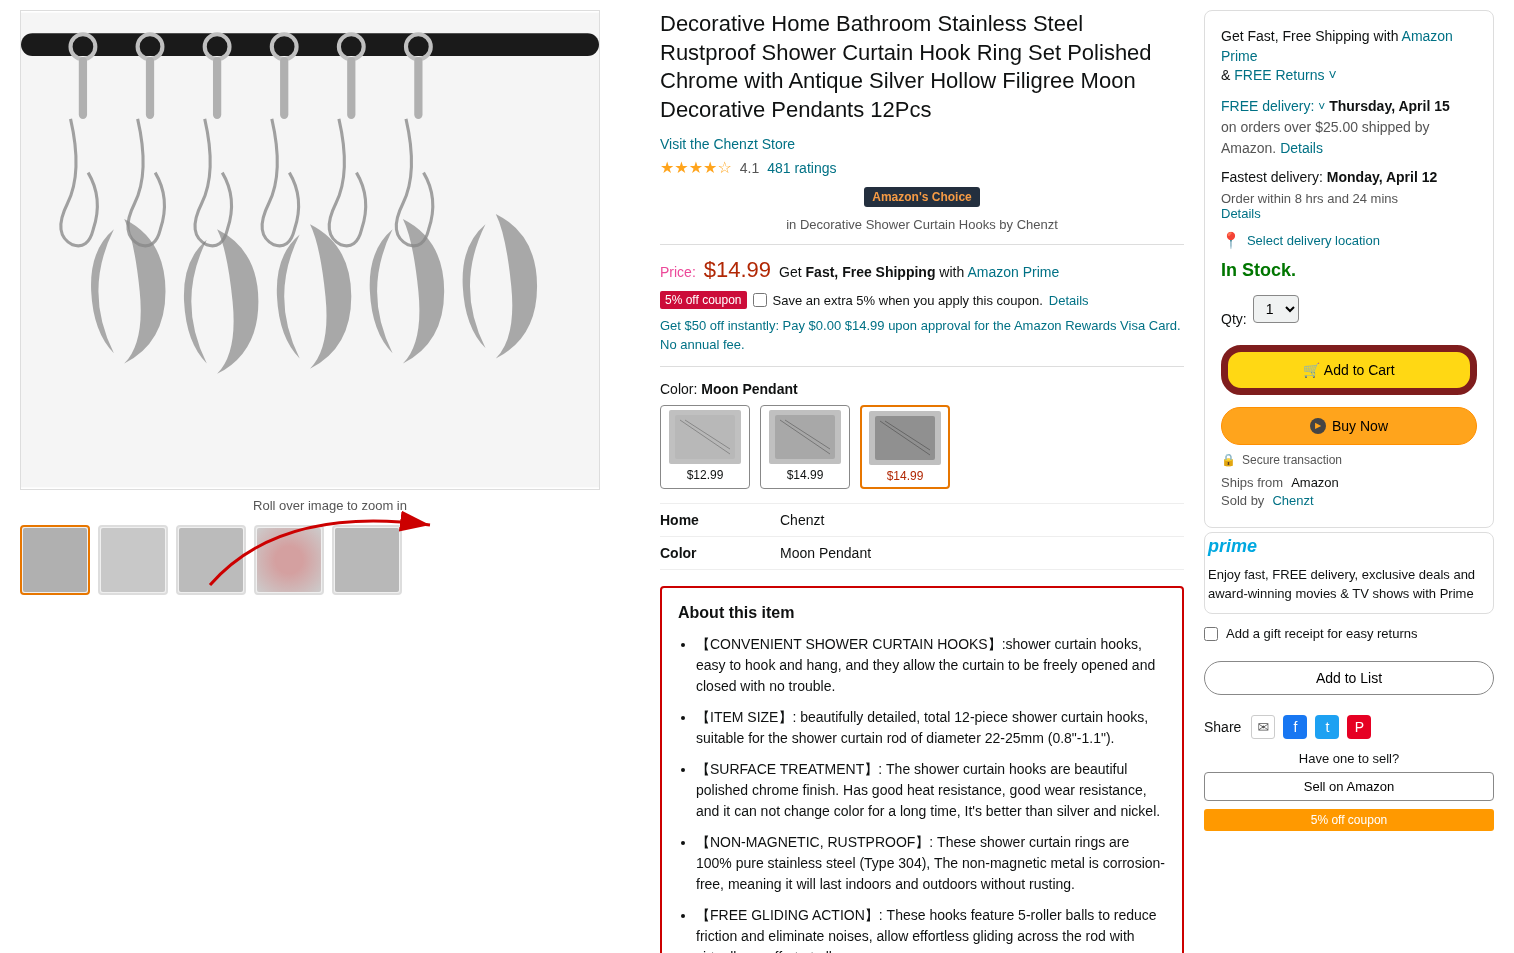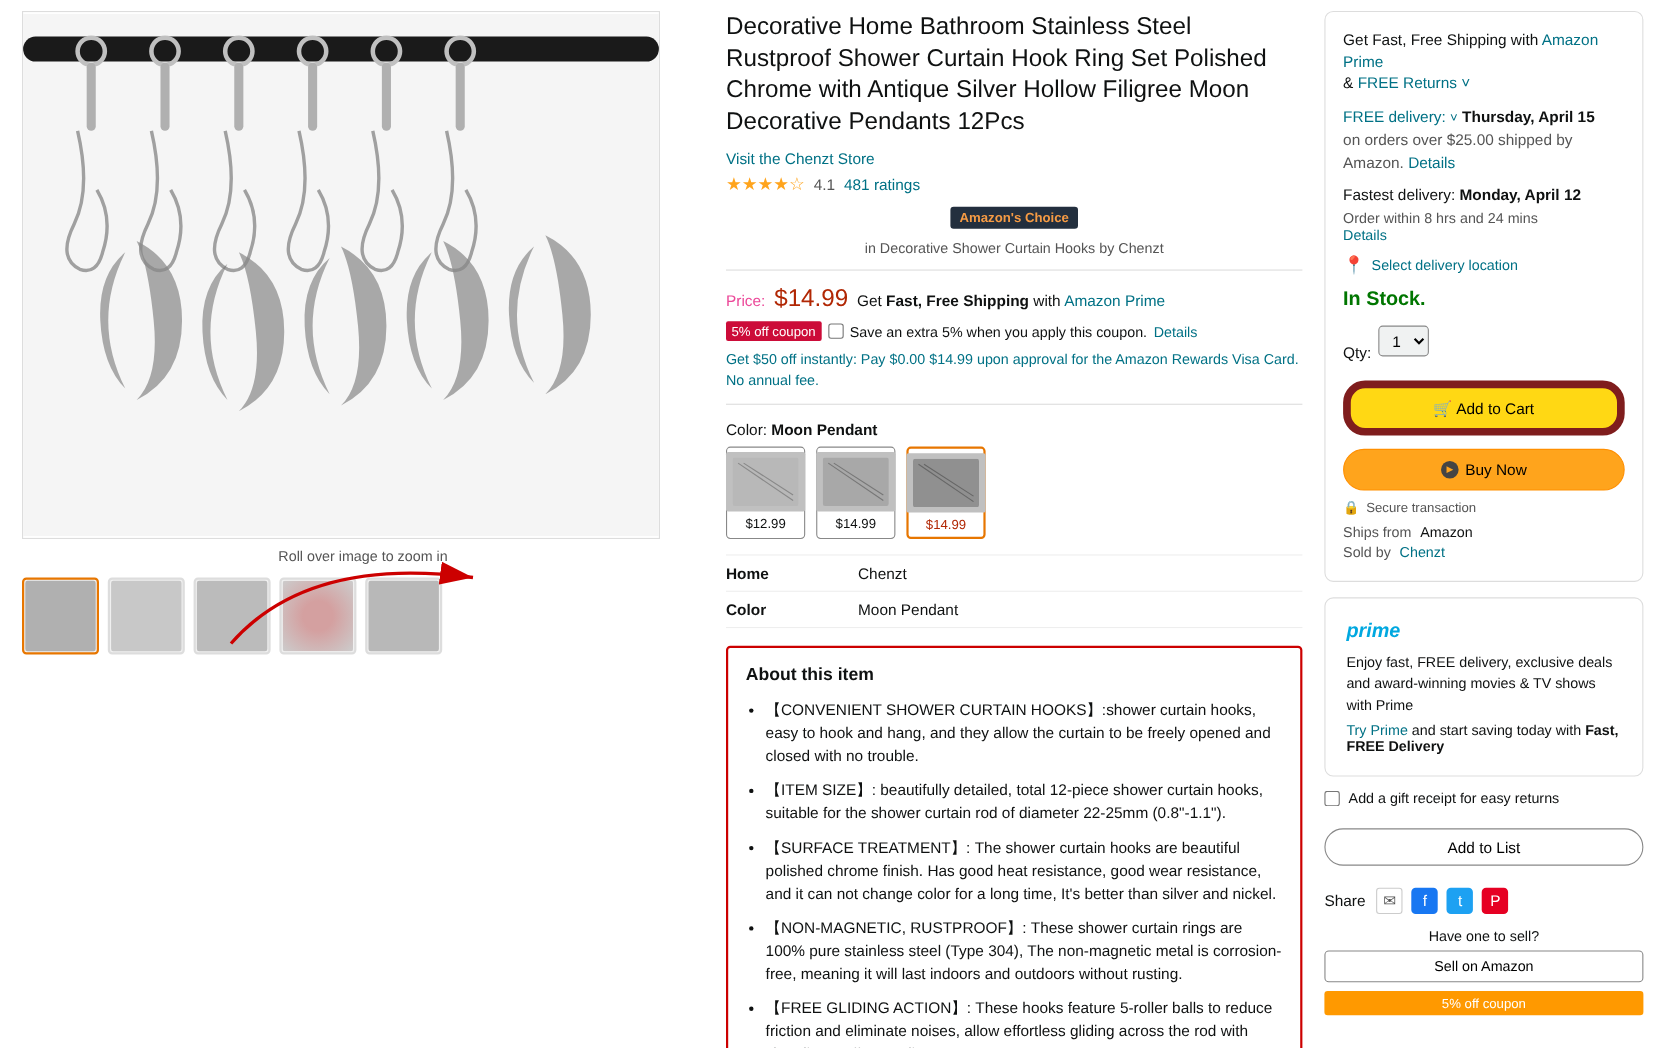--- a/index.html
+++ b/index.html
@@ -37,21 +37,21 @@
     .coupon-row { display: flex; align-items: center; gap: 6px; margin: 8px 0; }
     .coupon-badge { background: #CC0C39; color: #fff; font-size: 12px; padding: 2px 5px; border-radius: 2px; }
     .coupon-checkbox { width: 14px; height: 14px; border: 1px solid #888; border-radius: 2px; background: #fff; }
     .coupon-text { font-size: 13px; }
     .coupon-link { color: #007185; cursor: pointer; font-size: 13px; }
     .promo-text { color: #007185; font-size: 13px; margin: 8px 0; cursor: pointer; line-height: 1.4; }
     .color-section { margin: 14px 0; }
     .color-label { font-size: 14px; margin-bottom: 8px; }
     .color-label span { font-weight: bold; }
     .color-options { display: flex; gap: 10px; }
-    .color-option { border: 1px solid #888; border-radius: 4px; padding: 4px; cursor: pointer; display: flex; flex-direction: column; align-items: center; gap: 4px; width: 72px; }
+    .color-option { border: 1px solid #888; border-radius: 4px; padding: 4px; cursor: pointer; display: flex; flex-direction: column; align-items: center; gap: 4px; width: 90px; }
     .color-option.selected { border: 2px solid #e77600; border-radius: 4px; }
     .color-thumb { width: 72px; height: 54px; background: #c0c0c0; border-radius: 2px; display: flex; align-items: center; justify-content: center; }
     .color-price { font-size: 12px; }
     .color-price.selected-price { color: #B12704; }
     .specs-table { margin: 14px 0; border-top: 1px solid #eee; }
     .spec-row { display: flex; padding: 8px 0; border-bottom: 1px solid #eee; }
     .spec-key { width: 120px; font-weight: bold; font-size: 14px; }
     .spec-val { font-size: 14px; }
     
     
@@ -81,21 +81,21 @@
     .qty-select { border: 1px solid #888; border-radius: 4px; padding: 4px 8px; font-size: 14px; background: #f0f2f2; cursor: pointer; }
     .add-to-cart-btn { width: 100%; background: #FFD814; border: 7px solid #7f1d1d; border-radius: 20px; padding: 10px; font-size: 14px; cursor: pointer; text-align: center; margin: 8px 0; font-weight: 400; }
     .buy-now-btn { width: 100%; background: #FFA41C; border: 1px solid #FF8F00; border-radius: 20px; padding: 10px; font-size: 14px; cursor: pointer; text-align: center; margin: 4px 0; display: flex; align-items: center; justify-content: center; gap: 6px; }
     .play-icon { width: 16px; height: 16px; background: #444; border-radius: 50%; display: flex; align-items: center; justify-content: center; color: #FFA41C; font-size: 8px; }
     .secure-transaction { display: flex; align-items: center; gap: 6px; font-size: 12px; color: #555; margin: 8px 0; }
     .lock-icon { color: #888; }
     .ships-from-row, .sold-by-row { display: flex; gap: 8px; font-size: 13px; margin: 3px 0; }
     .ships-label, .sold-label { color: #555; }
     .ships-val { color: #0F1111; }
     .sold-val { color: #007185; cursor: pointer; }
-    .prime-box { border: 1px solid #DDD; border-radius: 8px; padding: 19px; margin-top: 14px; }
+    .prime-box { border: 1px solid #DDD; border-radius: 8px; padding: 3px; margin-top: 4px; }
     .prime-logo { display: flex; align-items: center; gap: 4px; font-size: 20px; color: #00A8E0; font-style: italic; font-weight: bold; margin-bottom: 8px; }
     .prime-desc { font-size: 13px; line-height: 1.5; margin-bottom: 6px; }
     .try-prime { color: #007185; cursor: pointer; font-size: 13px; }
     .gift-receipt-row { display: flex; align-items: flex-start; gap: 8px; margin: 12px 0; font-size: 13px; }
     .gift-checkbox { width: 14px; height: 14px; border: 1px solid #888; border-radius: 2px; background: #fff; margin-top: 1px; flex-shrink: 0; }
     .add-to-list-btn { width: 100%; background: #fff; border: 1px solid #888; border-radius: 20px; padding: 8px; font-size: 14px; cursor: pointer; text-align: center; margin: 8px 0; }
     .share-row { display: flex; align-items: center; gap: 10px; margin: 12px 0; font-size: 14px; }
     .share-icons { display: flex; gap: 8px; }
     .share-icon { width: 24px; height: 24px; border-radius: 50%; cursor: pointer; display: flex; align-items: center; justify-content: center; font-size: 14px; }
     .mail-icon { color: #555; border: 1px solid #ccc; border-radius: 3px; }
@@ -383,25 +383,20 @@
         <a class="sold-val">Chenzt</a>
       </div>
     </div>
 
     
     <div class="prime-box">
       <div class="prime-logo">
         <span style="color:#00A8E0; font-style:italic; font-size:18px; font-weight:bold;">prime</span>
       </div>
       <div class="prime-desc">Enjoy fast, FREE delivery, exclusive deals and award-winning movies &amp; TV shows with Prime</div>
-      <div style="font-size:13px;">
-        <a class="try-prime">Try Prime</a>
-        <span>and start saving today with</span>
-        <strong>Fast, FREE Delivery</strong>
-      </div>
     </div>
 
     <div class="gift-receipt-row">
       <input type="checkbox" class="gift-checkbox" style="">
       <span>Add a gift receipt for easy returns</span>
     </div>
 
     <button class="add-to-list-btn">Add to List</button>
 
     <div class="share-row">

